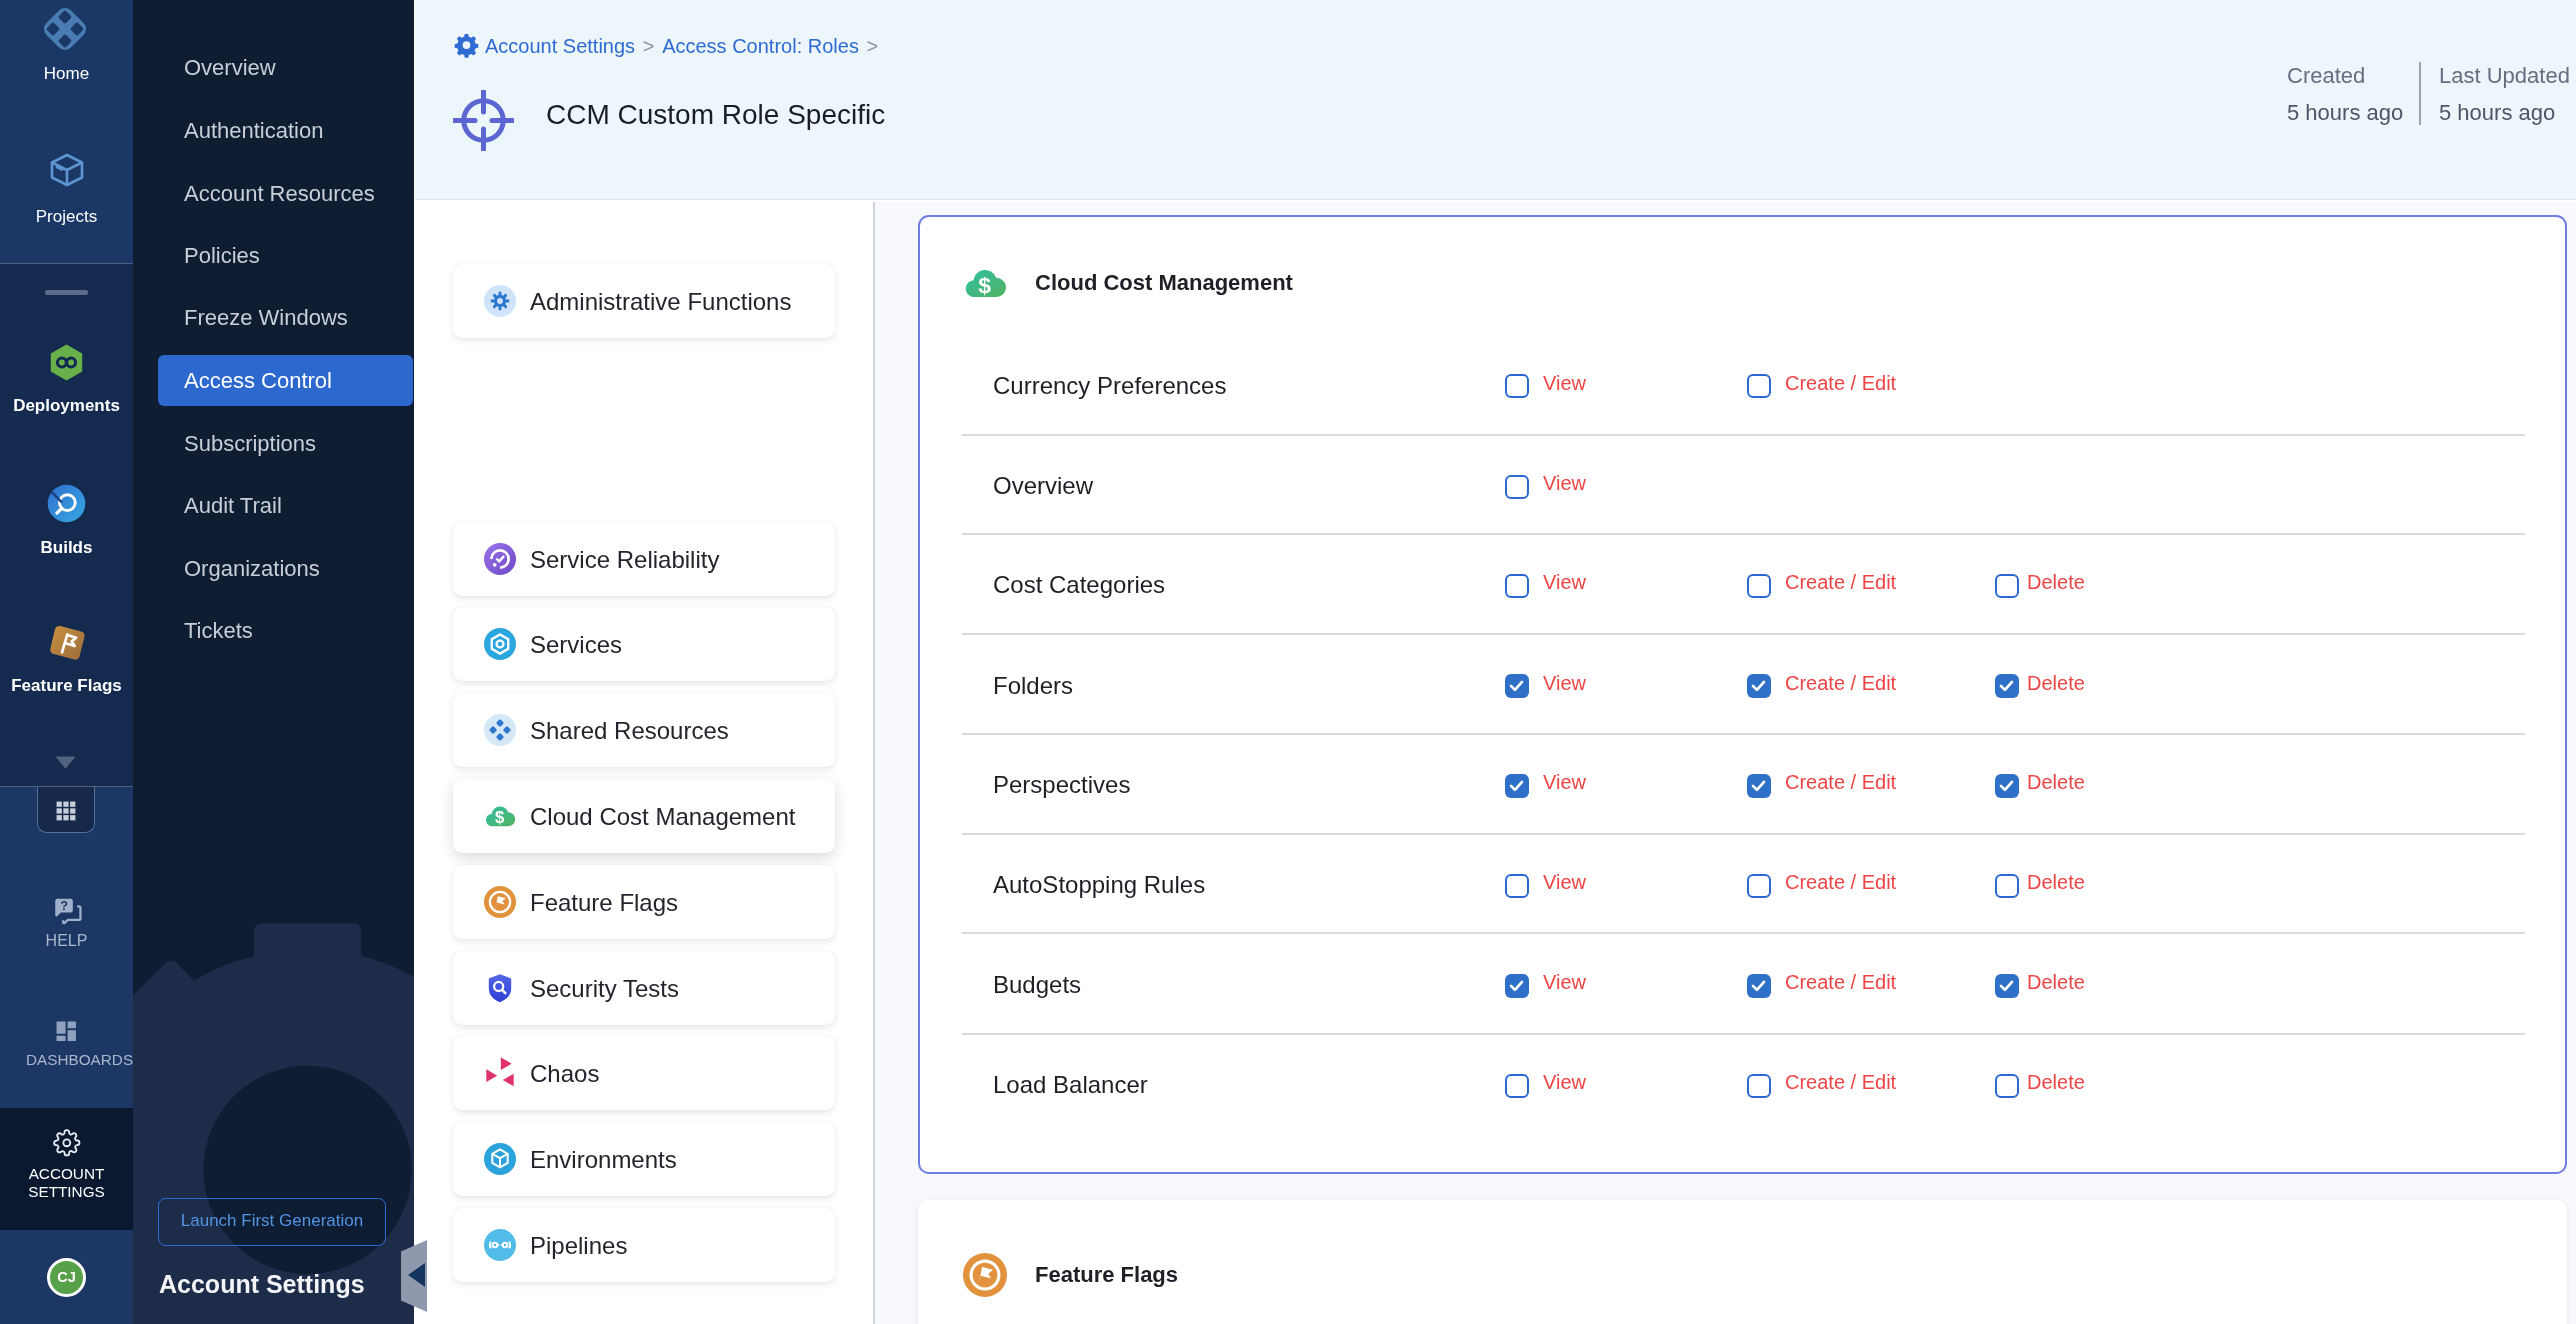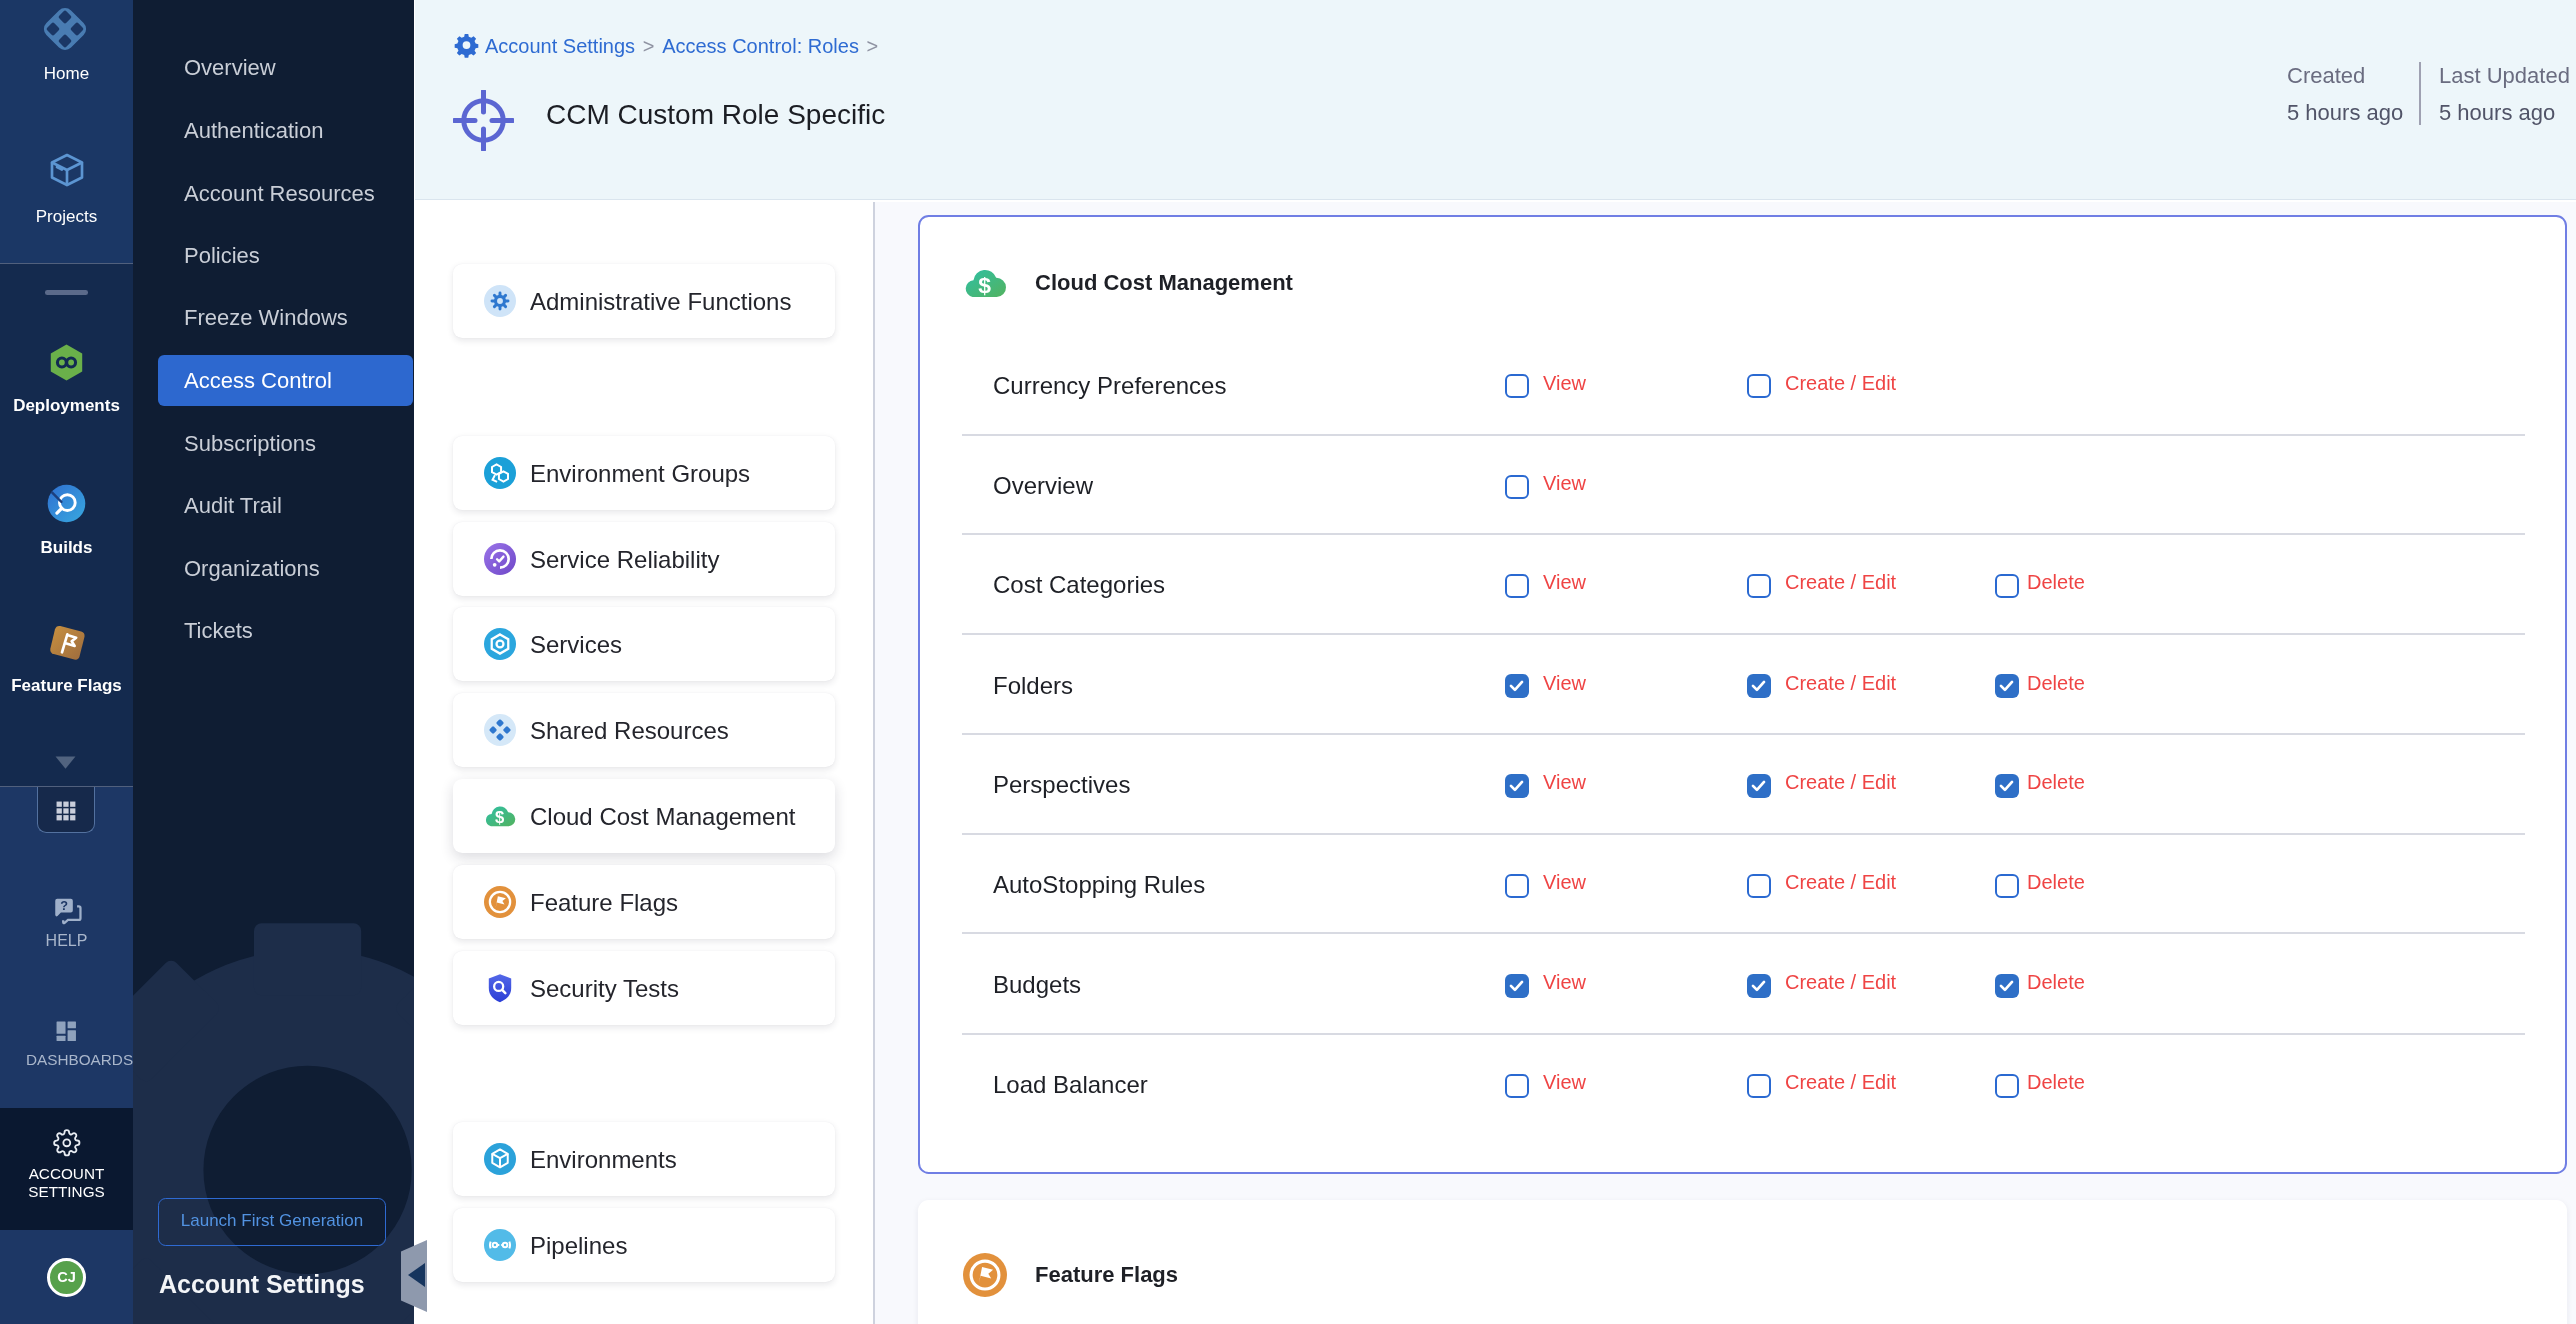--- a/index.html
+++ b/index.html
@@ -207,31 +207,20 @@
   <div class="rescard" style="top:62px;">
     <svg class="ric" viewBox="0 0 24 24">
         <circle cx="12" cy="12" r="12" fill="#cfe4f8"></circle>
         <circle cx="12" cy="12" r="3.4" fill="none" stroke="#2f78cf" stroke-width="2.4"></circle>
         <g stroke="#2f78cf" stroke-width="2.2" stroke-linecap="round">
           <path d="M12 6 V7.6 M12 16.4 V18 M6 12 H7.6 M16.4 12 H18 M7.8 7.8 L8.9 8.9 M15.1 15.1 L16.2 16.2 M16.2 7.8 L15.1 8.9 M8.9 15.1 L7.8 16.2"></path>
         </g>
       </svg>
     <div class="rtx">Administrative Functions</div>
   </div>
-  <div class="rescard" style="top:234px;">
-    <svg class="ric" viewBox="0 0 24 24">
-        <circle cx="12" cy="12" r="12" fill="#1ba0d8"></circle>
-        <g fill="none" stroke="#ffffff" stroke-width="1.5">
-          <path d="M9.4 5.6 L12.8 7.5 V11.3 L9.4 13.2 L6 11.3 V7.5 Z"></path>
-          <path d="M14.6 10.8 L18 12.7 V16.5 L14.6 18.4 L11.2 16.5 V12.7 Z"></path>
-          <path d="M8.2 13.6 L6.4 17 L9.8 18.6"></path>
-        </g>
-      </svg>
-    <div class="rtx">Environment Groups</div>
-  </div>
   <div class="rescard" style="top:320px;">
     <svg class="ric" viewBox="0 0 24 24">
         <defs>
           <linearGradient id="srg" x1="0" y1="0" x2="1" y2="1">
             <stop offset="0" stop-color="#9a74e8"></stop>
             <stop offset="1" stop-color="#6f48c8"></stop>
           </linearGradient>
         </defs>
         <circle cx="12" cy="12" r="12" fill="url(#srg)"></circle>
         <path d="M5.5 12 A6.5 6.5 0 1 1 12 18.5" fill="none" stroke="#ffffff" stroke-width="2"></path>
@@ -287,20 +276,30 @@
           <linearGradient id="stg" x1="0" y1="0" x2="0" y2="1">
             <stop offset="0" stop-color="#5468e8"></stop>
             <stop offset="1" stop-color="#2b3ed6"></stop>
           </linearGradient>
         </defs>
         <path d="M12 1.6 L20.4 4.8 V12 C20.4 17.6 16.8 20.8 12 22.6 C7.2 20.8 3.6 17.6 3.6 12 V4.8 Z" fill="url(#stg)"></path>
         <circle cx="11" cy="10.8" r="3.4" fill="none" stroke="#ffffff" stroke-width="1.7"></circle>
         <path d="M13.6 13.4 L16 15.8" stroke="#ffffff" stroke-width="1.9" stroke-linecap="round"></path>
       </svg>
     <div class="rtx">Security Tests</div>
+  </div>
+  <div class="rescard" style="top:834px;">
+    <svg class="ric" viewBox="0 0 24 24">
+        <g fill="#e0336e" transform="translate(12 12) scale(1.25) translate(-12 -12)">
+          <path d="M12.5 2.6 L19 6.4 L12.5 10.2 Z"></path>
+          <path d="M3.8 9.8 L10.3 13.6 L3.8 17.4 Z"></path>
+          <path d="M20.2 12.4 L20.2 20 L13.7 16.2 Z"></path>
+        </g>
+      </svg>
+    <div class="rtx">Chaos</div>
   </div>
   <div class="rescard" style="top:920px;">
     <svg class="ric" viewBox="0 0 24 24">
         <circle cx="12" cy="12" r="12" fill="#2ba2da"></circle>
         <g fill="none" stroke="#ffffff" stroke-width="1.5" stroke-linejoin="round">
           <path d="M12 4.8 L17.8 8.1 L12 11.4 L6.2 8.1 Z"></path>
           <path d="M6.2 8.1 V14.9 L12 18.2 V11.4"></path>
           <path d="M17.8 8.1 V14.9 L12 18.2"></path>
         </g>
       </svg>

